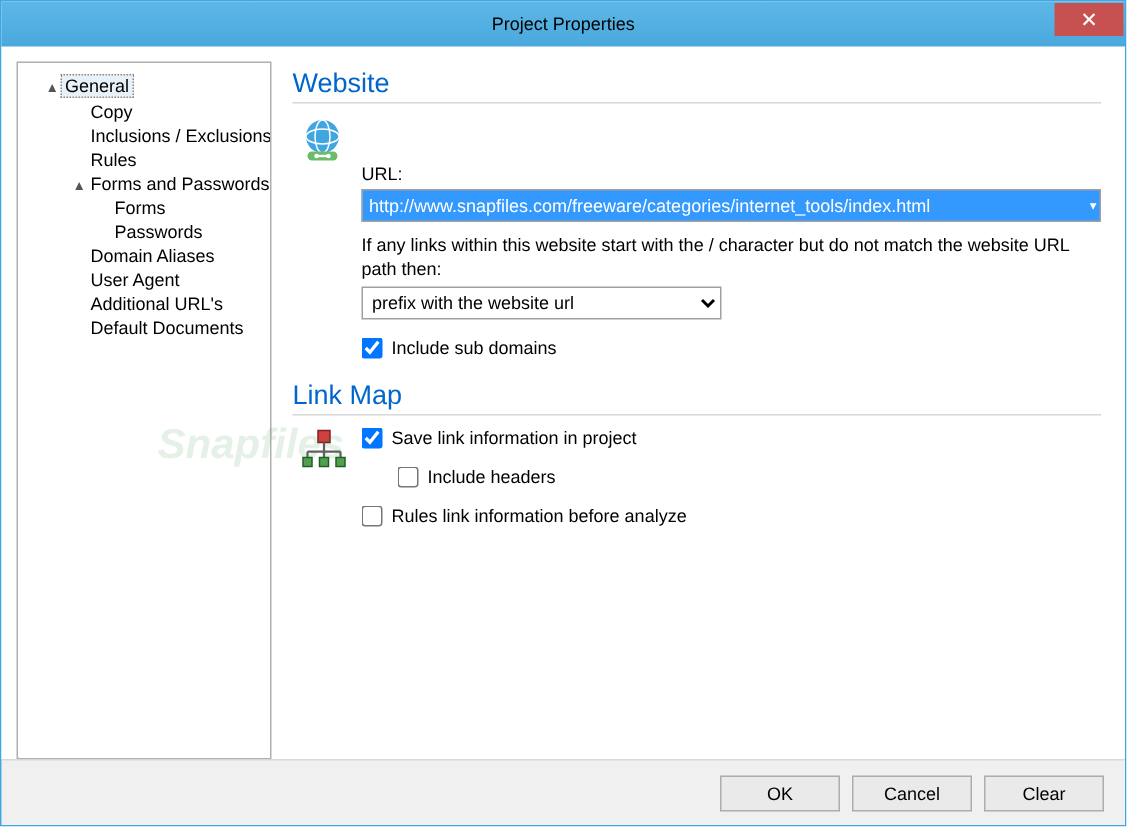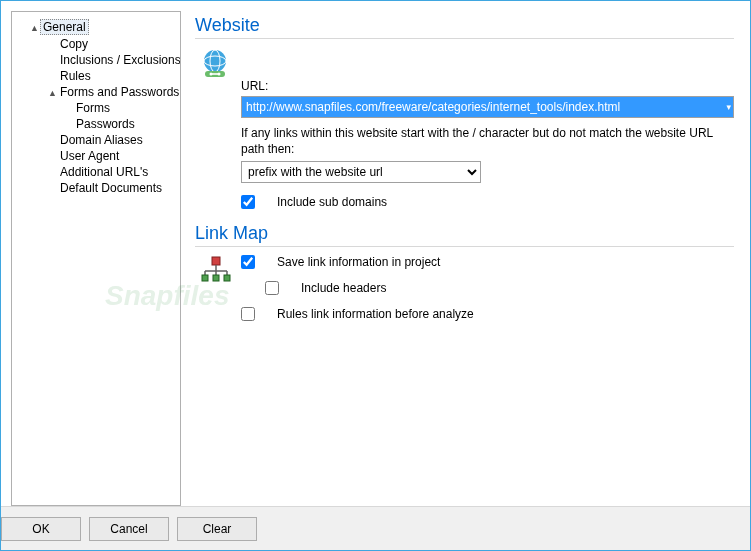--- a/index.html
+++ b/index.html
@@ -142,37 +142,38 @@
   width: 240px;
   height: 22px;
   border: 1px solid #a0a0a0;
   background: #fff;
   font-size: 12px;
   padding: 1px 2px;
 }
 .checkbox-row {
   display: flex;
   align-items: center;
-  gap: 22px;
+  gap: 6px;
   margin-top: 12px;
 }
 .checkbox-row input[type=checkbox] {
   width: 14px;
   height: 14px;
 }
 .linkmap-icon svg { display: block; }
 .indented-checks {
   padding-left: 24px;
 }
 .button-bar {
   height: 44px;
   background: #f0f0f0;
   border-top: 1px solid #d8d8d8;
   display: flex;
   align-items: center;
+  justify-content: flex-end;
   gap: 8px;
   padding-right: 14px;
 }
 .btn {
   width: 80px;
   height: 24px;
   background: #eaeaea;
   border: 1px solid #adadad;
   font-size: 12px;
   cursor: pointer;
@@ -188,20 +189,26 @@
   color: #2a8a3a;
   pointer-events: none;
   z-index: 0;
 }
 </style>
 </head>
 <body>
 
 <div class="window">
 
+  <div class="titlebar">
+    <span class="titlebar-title">Project Properties</span>
+    <div class="close-btn">
+      <span>✕</span>
+    </div>
+  </div>
 
   <div class="body-area">
 
     <div class="watermark">Snapfiles</div>
 
     <div class="tree-panel">
       <div class="tree">
         <ul id="tree-list">
             <li class="indent1"><span class="caret">▲</span><span class="tree-label selected">General</span></li>
             <li class="indent2"><span class="caret"></span><span class="tree-label">Copy</span></li>

